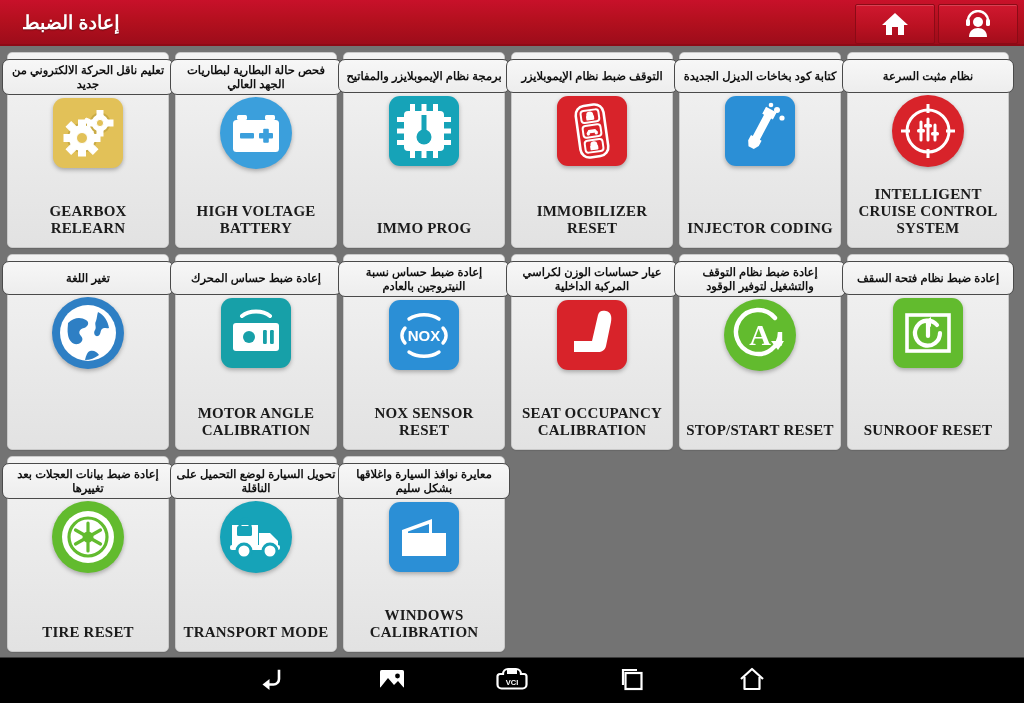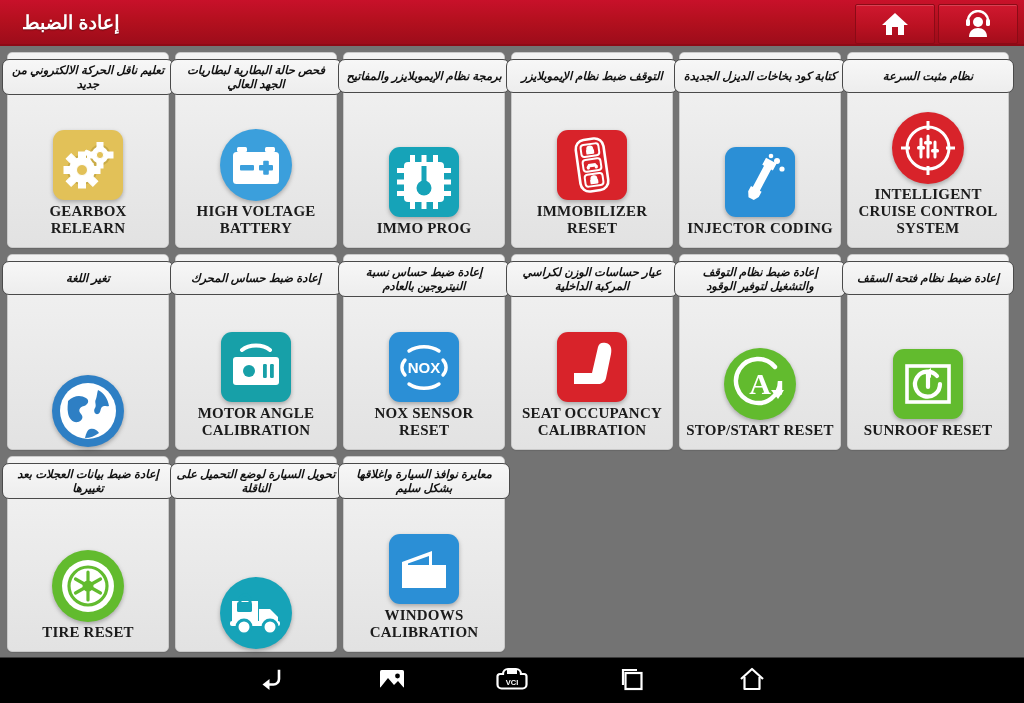--- a/index.html
+++ b/index.html
@@ -99,27 +99,26 @@
     display: flex;
     align-items: center;
     justify-content: center;
     direction: rtl;
     text-align: center;
     font-size: 11.5px;
     line-height: 14px;
     color: #111;
     padding: 3px 4px;
     font-weight: 600;
-    font-style: italic;
   }
 
   .tile-icon {
     flex: 1;
     display: flex;
-    align-items: flex-end;
+    align-items: flex-start;
     justify-content: center;
     width: 100%;
   }
   .tile-icon svg { display: block; filter: drop-shadow(0 2px 2px rgba(0,0,0,.28)); }
 
   .tile-en {
     font-family: "Liberation Serif", "DejaVu Serif", serif;
     font-weight: bold;
     font-size: 15px;
     line-height: 17px;
@@ -458,20 +457,21 @@
            <g fill="#fff" stroke="#16a3b8" stroke-width="3">
              <circle cx="26" cy="52" r="7"></circle>
              <circle cx="52" cy="52" r="7"></circle>
            </g>
            <g fill="none" stroke="#16a3b8" stroke-width="3">
              <path d="M22 28 l0-3 a5 5 0 0 1 10 0 l0 3"></path>
            </g>
            <rect x="19" y="27" width="15" height="10" rx="1.6" fill="#16a3b8"></rect>
           </svg>
         </div>
+        <div class="tile-en">TRANSPORT MODE</div>
       </div>
       <div class="tile">
         <div class="tile-ar">معايرة نوافذ السيارة واغلاقها بشكل سليم</div>
         <div class="tile-icon">
           <svg width="76" height="76" viewBox="0 0 76 76">
             <rect x="3" y="3" width="70" height="70" rx="11" fill="#2b8fd6"></rect>
             <g fill="#fff">
              <path d="M16 31 L46 20 L46 34 L60 34 L60 57 L16 57 Z"></path>
            </g>
            <g fill="#2b8fd6">

